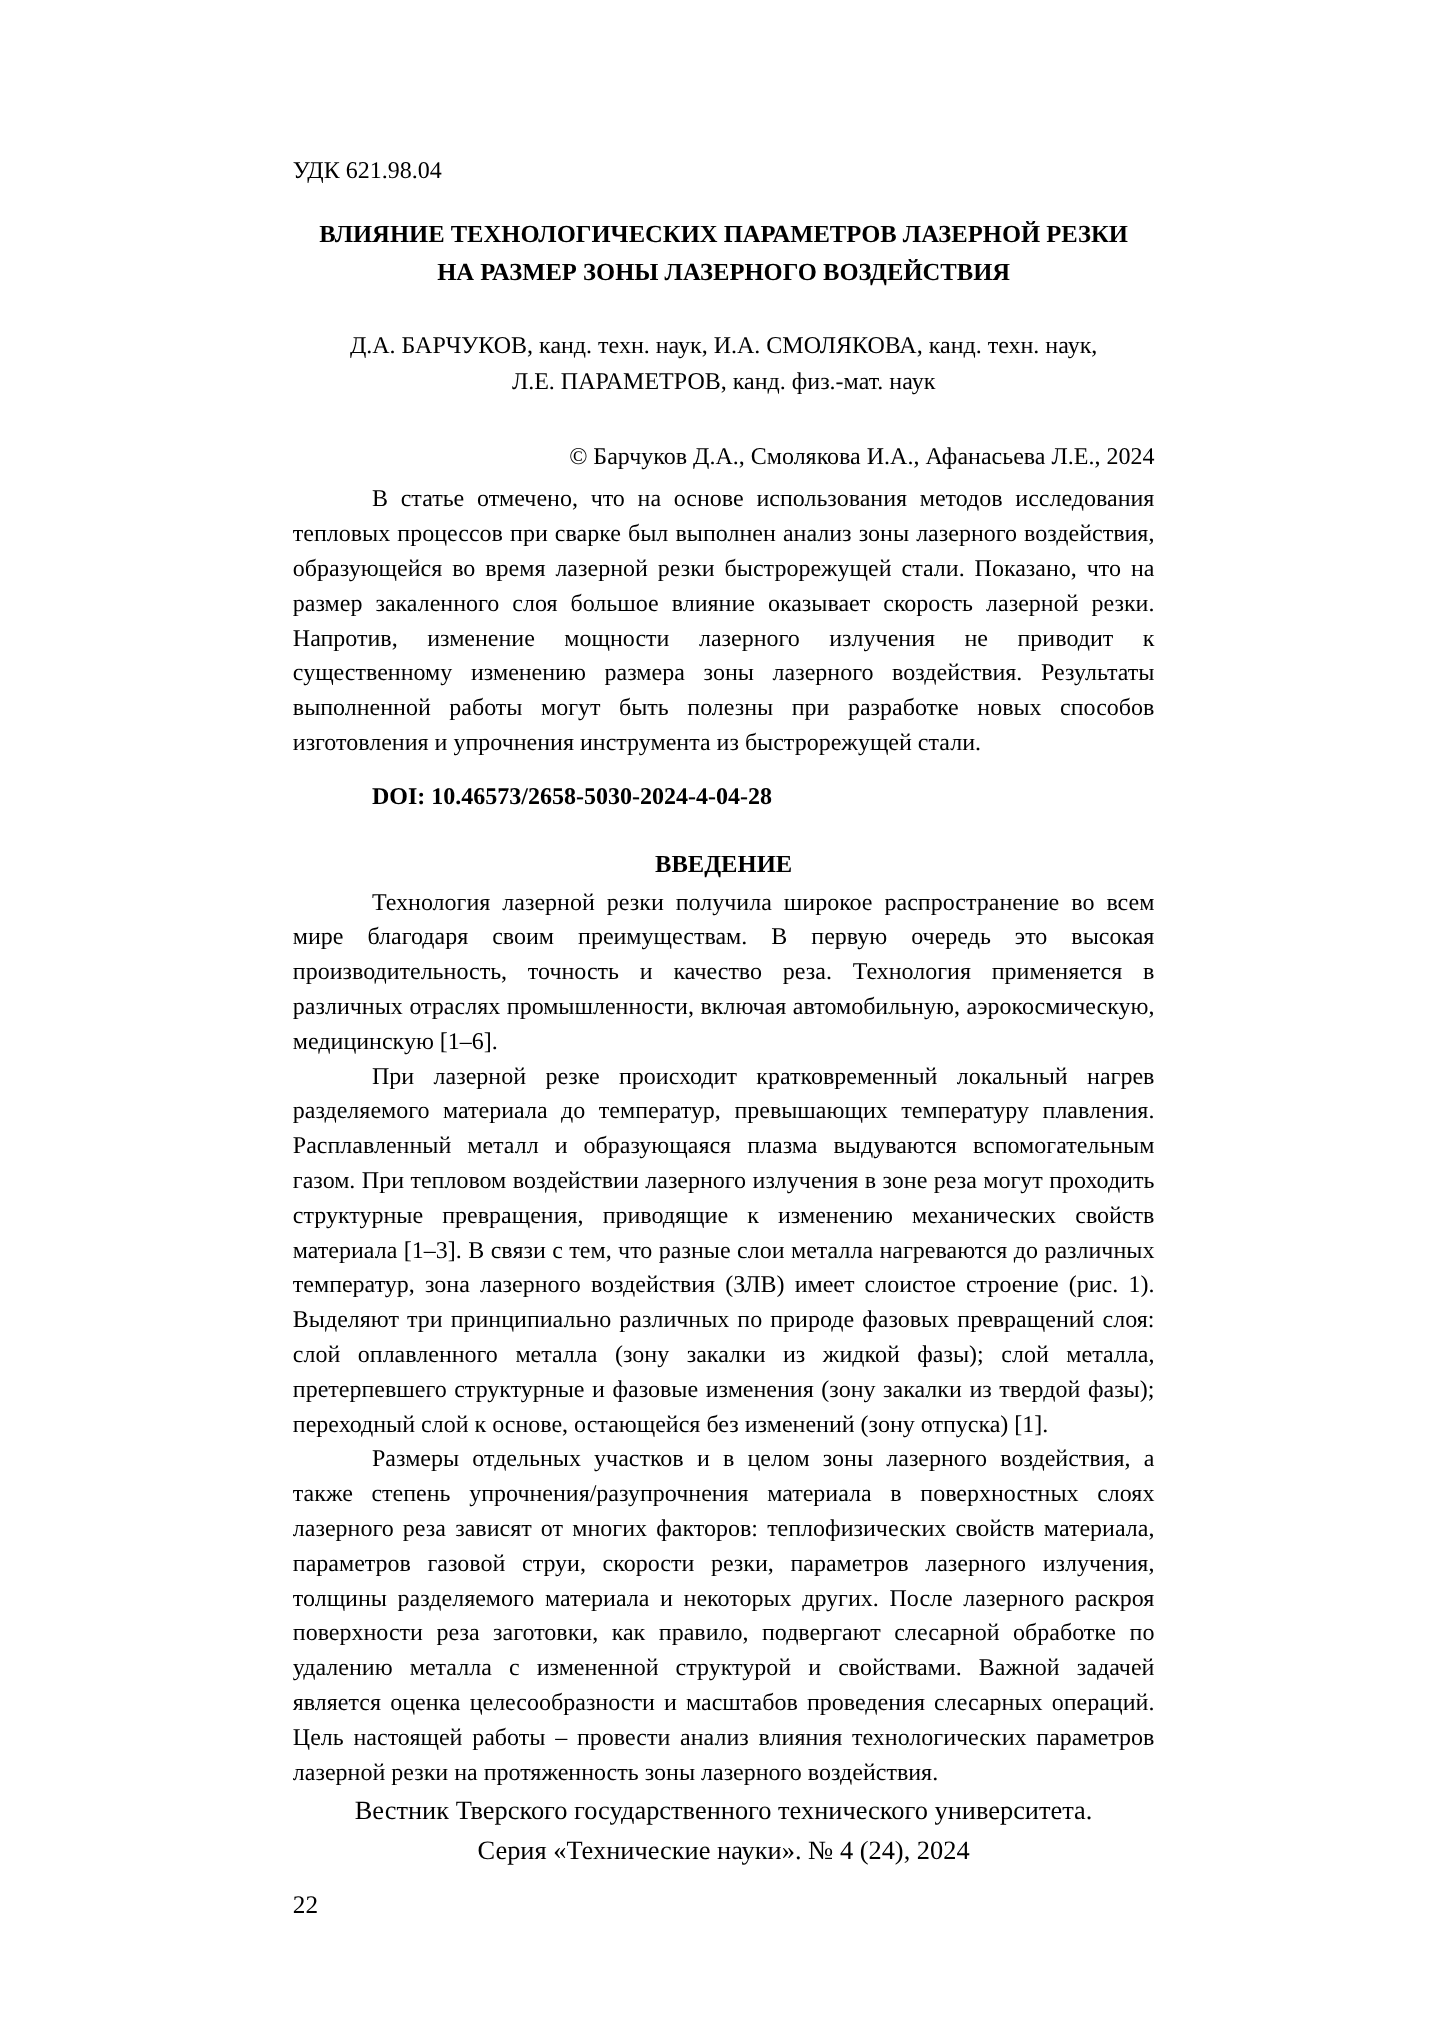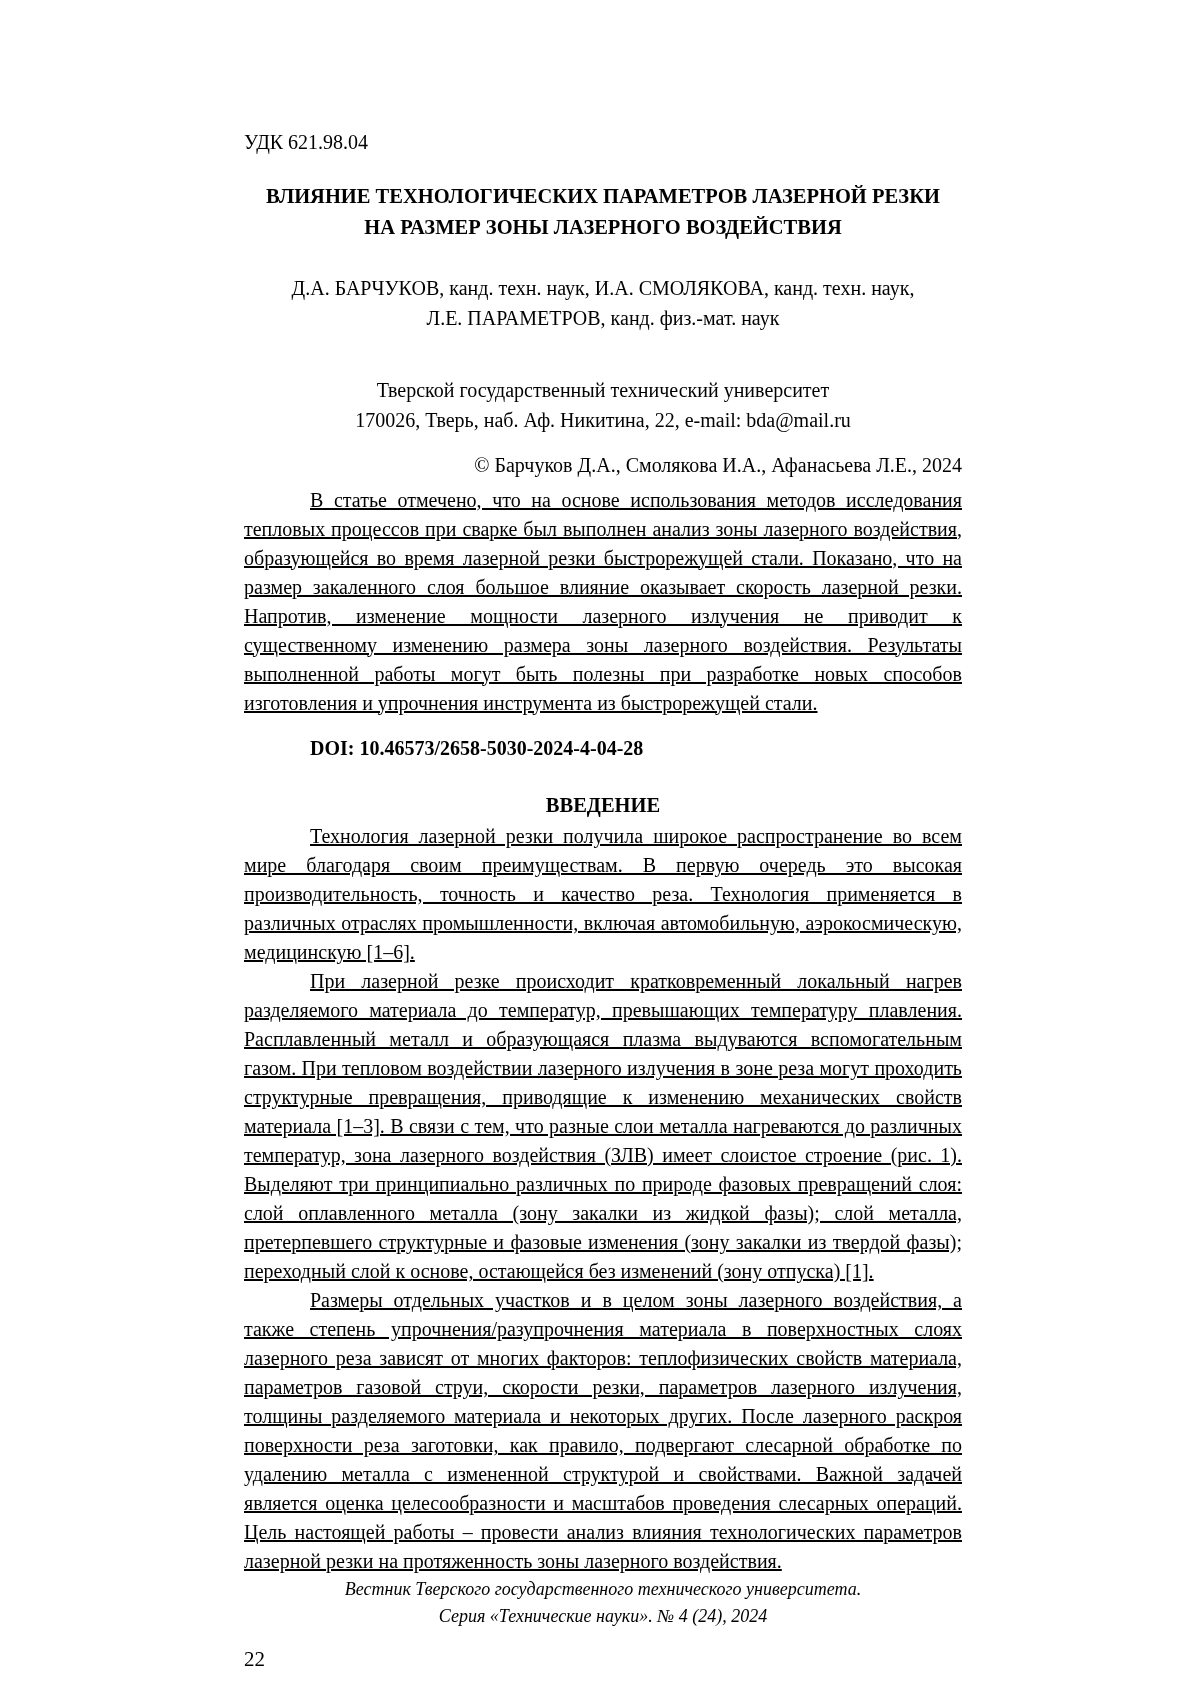--- a/index.html
+++ b/index.html
@@ -45,21 +45,20 @@
     line-height: 1.5;
   }
   .copyright {
     text-align: right;
     margin: 6px 0 6px 0;
   }
   .body-text {
     text-align: justify;
     text-indent: 66px;
     margin: 0;
-    text-decoration: underline;
   }
   .abstract {
     margin-bottom: 0;
   }
   .keywords {
     text-align: justify;
     text-indent: 66px;
     margin: 0;
   }
   .keywords .kw-label {
@@ -72,22 +71,21 @@
   }
   .section-heading {
     font-size: 20.5px;
     font-weight: bold;
     text-align: center;
     margin: 14px 0 2px 0;
   }
   .footer {
     margin-top: auto;
     text-align: center;
-    font-style: italic;
-    font-size: 18px;
+    font-size: 22px;
     line-height: 1.5;
   }
   .page-number {
     text-align: left;
     font-size: 21px;
     margin: 14px 0 96px 0;
   }
 </style>
 </head>
 <body>
@@ -99,24 +97,20 @@
   <h1 class="title">
     <span>ВЛИЯНИЕ ТЕХНОЛОГИЧЕСКИХ ПАРАМЕТРОВ ЛАЗЕРНОЙ РЕЗКИ</span><br>
     <span>НА РАЗМЕР ЗОНЫ ЛАЗЕРНОГО ВОЗДЕЙСТВИЯ</span>
   </h1>
 
   <div class="authors">
     <span>Д.А. БАРЧУКОВ, канд. техн. наук, И.А. СМОЛЯКОВА, канд. техн. наук,</span><br>
     <span>Л.Е. ПАРАМЕТРОВ, канд. физ.-мат. наук</span>
   </div>
 
-  <div class="affiliation">
-    <span>Тверской государственный технический университет</span><br>
-    <span>170026, Тверь, наб. Аф. Никитина, 22, e-mail: bda@mail.ru</span>
-  </div>
 
   <div class="copyright">© Барчуков Д.А., Смолякова И.А., Афанасьева Л.Е., 2024</div>
 
   <p class="body-text abstract">В статье отмечено, что на основе использования методов исследования тепловых процессов при сварке был выполнен анализ зоны лазерного воздействия, образующейся во время лазерной резки быстрорежущей стали. Показано, что на размер закаленного слоя большое влияние оказывает скорость лазерной резки. Напротив, изменение мощности лазерного излучения не приводит к существенному изменению размера зоны лазерного воздействия. Результаты выполненной работы могут быть полезны при разработке новых способов изготовления и упрочнения инструмента из быстрорежущей стали.</p>
 
 
   <p class="doi">DOI: 10.46573/2658-5030-2024-4-04-28</p>
 
   <h2 class="section-heading">ВВЕДЕНИЕ</h2>
 

